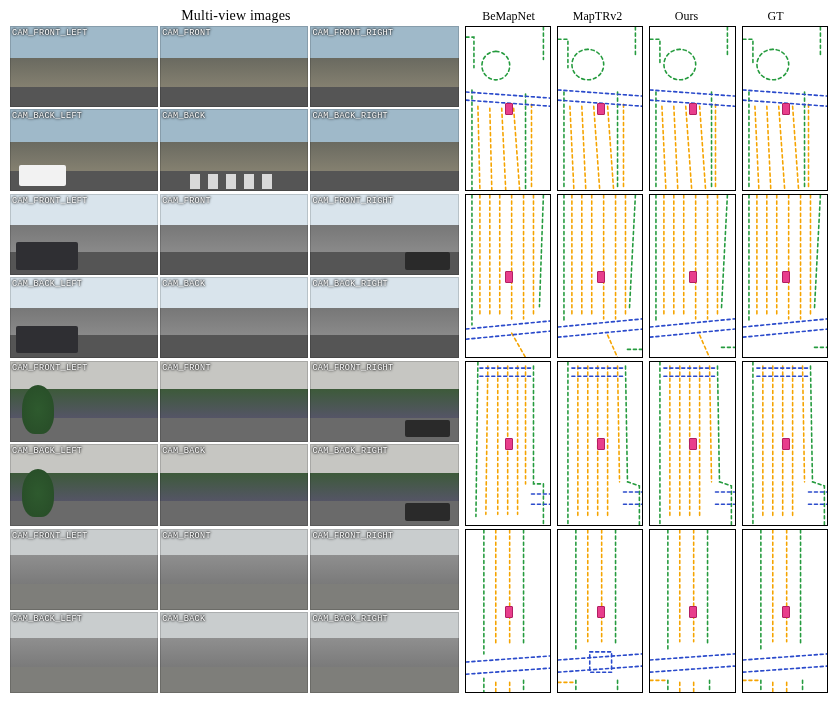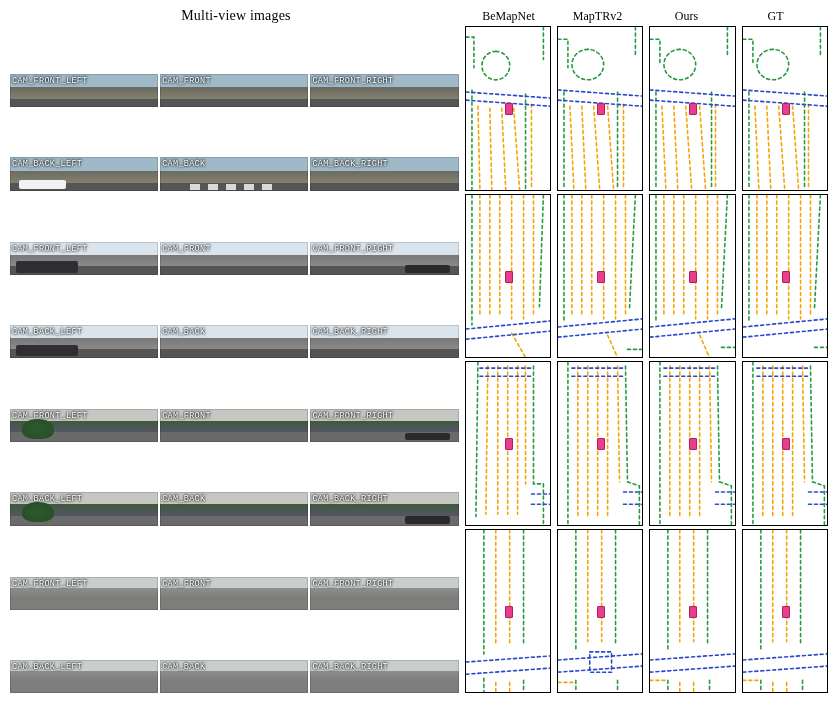--- a/index.html
+++ b/index.html
@@ -51,21 +51,20 @@
   .mv-grid {
     width: 452px;
     display: grid;
     grid-template-columns: 1fr 1fr 1fr;
     grid-template-rows: 1fr 1fr;
     gap: 2px;
   }
   .cam-tile {
     position: relative;
     overflow: hidden;
-    margin-top: 48px;
   }
   .cam-tile::after {
     content: "";
     position: absolute;
     inset: 0;
     box-shadow: inset 0 0 0 1px rgba(0,0,0,0.15);
     pointer-events: none;
   }
   .cam-label {
     position: absolute;

